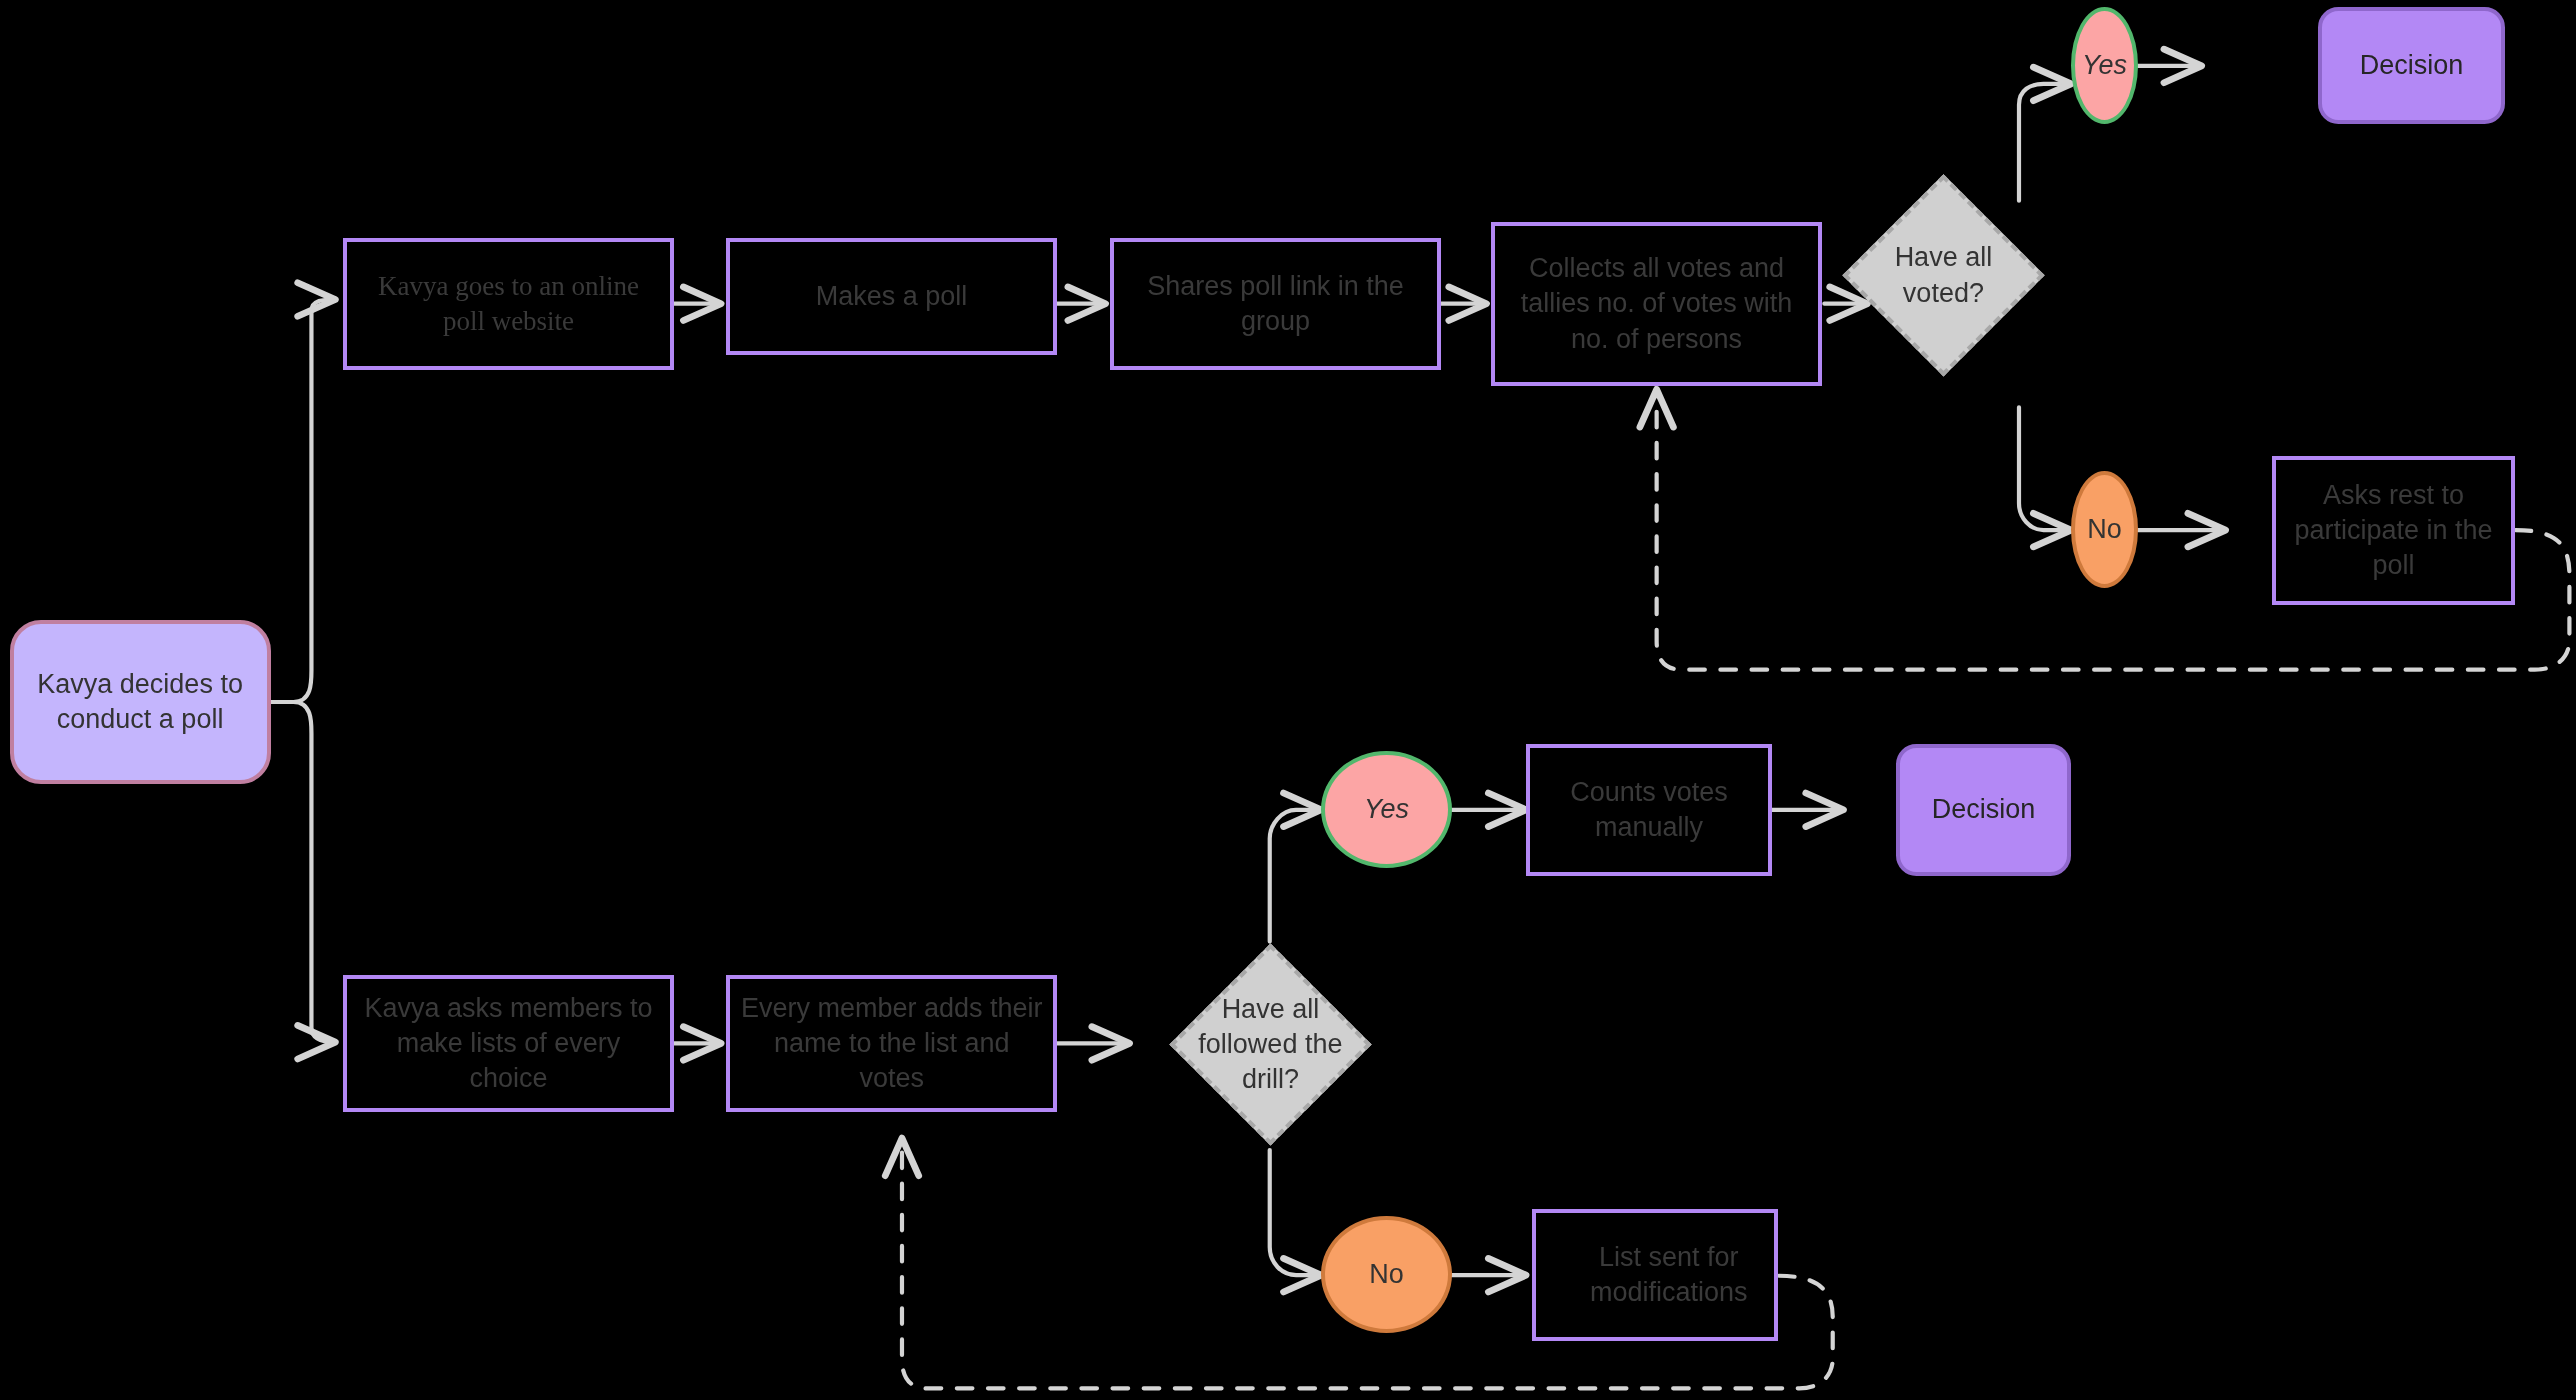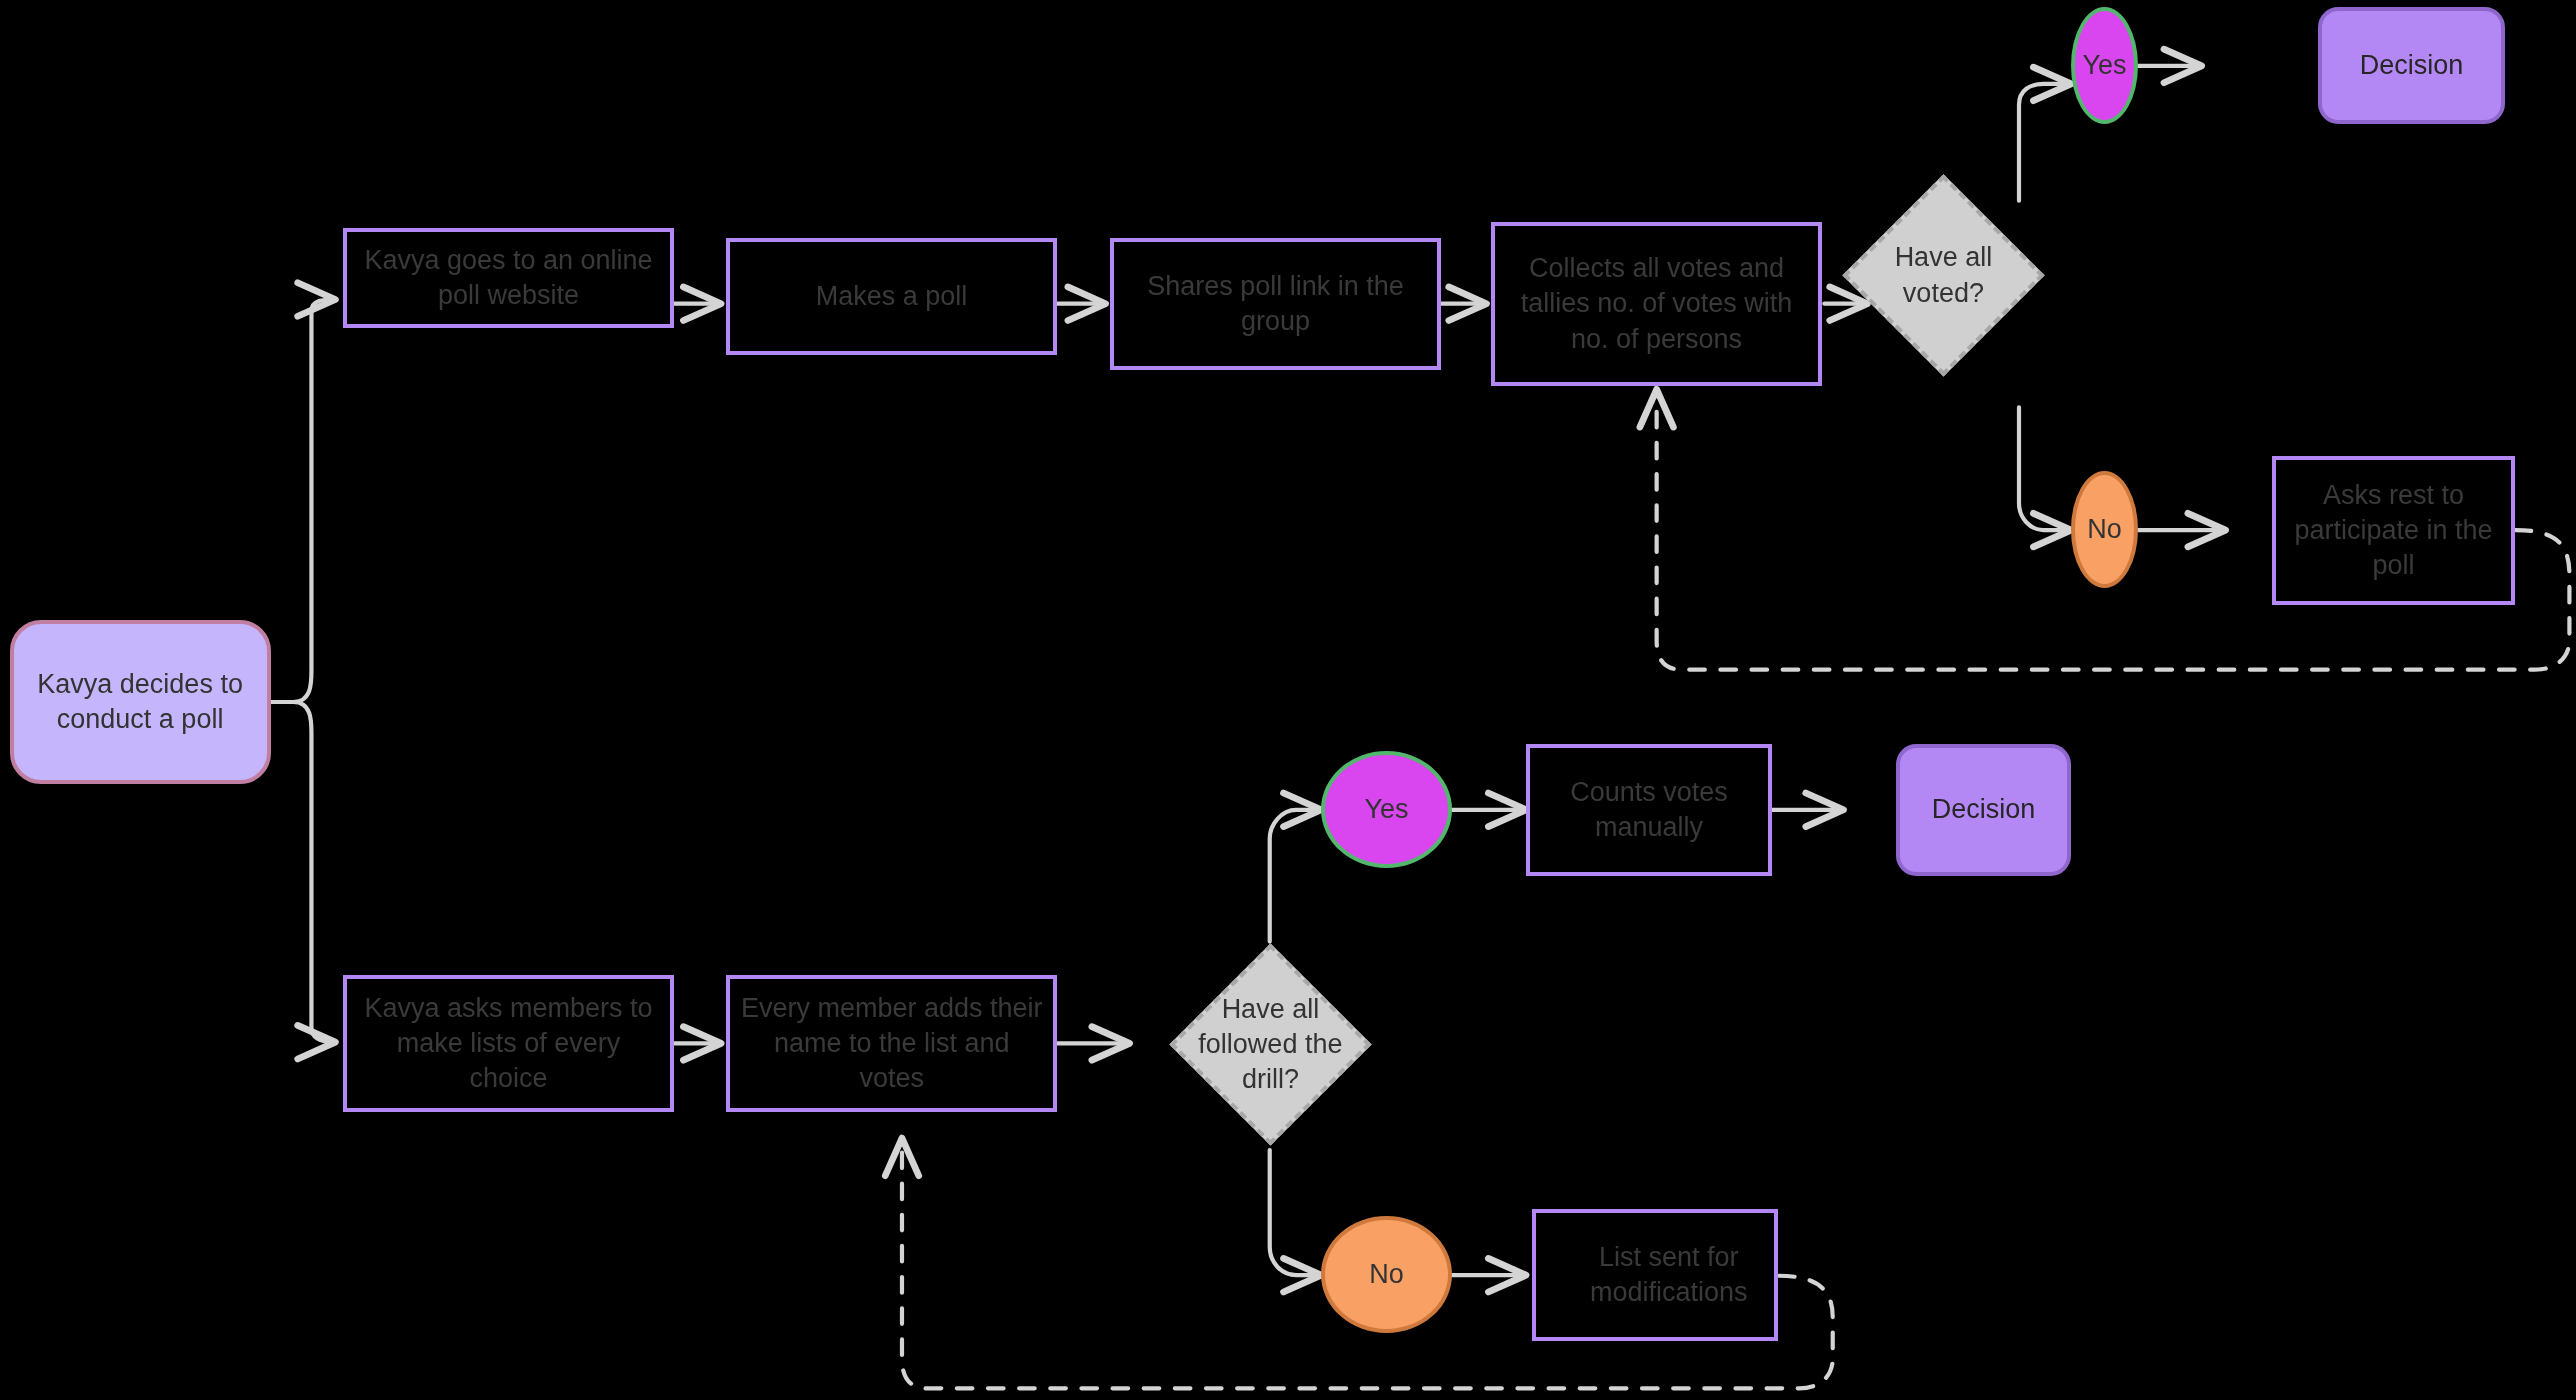--- a/index.html
+++ b/index.html
@@ -53,22 +53,23 @@
     color: #333333;
     font-size: 27px;
   }
   
   .pill {
     border-radius: 50%;
     font-size: 27px;
     color: #333333;
   }
   .pill-yes {
-    background: #d946ef;
+    background: #fca5a5;
     border: 4.2px solid #52b76c;
+    font-style: italic;
   }
   .pill-no {
     background: #f9a065;
     border: 4.2px solid #cf7a3c;
   }
   
   .result {
     background: #b388f5;
     border: 4.2px solid #8f67cc;
     border-radius: 20.4px;
@@ -155,21 +156,21 @@
 
       <path d="M 2424 2129 L 2548 2129" marker-end="url(#arrowhead)"></path>
 
       <path stroke-dasharray="26 26" d="M 2970 2130 C 3032 2130 3060 2152 3060 2198 L 3060 2268 C 3060 2300 3036 2318 3004 2318
                L 1550 2318 C 1518 2318 1506 2300 1506 2268 L 1506 1900" marker-end="url(#arrowhead)"></path>
     </g>
   </svg>
 
   <div class="node term" style="left:9.6px; top:620px; width:261px; height:164px;">Kavya decides to conduct a poll</div>
 
-  <div class="node proc" style="left:343px; top:228px; width:331px; height:100px;">Kavya goes to an online poll website</div>
+  <div class="node proc" style="left:343px; top:238px; width:331px; height:132px;font-family:Liberation Serif, serif;">Kavya goes to an online poll website</div>
 
   <div class="node proc" style="left:726px; top:238px; width:331px; height:117px;">Makes a poll</div>
 
   <div class="node proc" style="left:1110px; top:238px; width:331px; height:132px;">Shares poll link in the group</div>
 
   <div class="node proc" style="left:1491px; top:222px; width:331px; height:164px;">Collects all votes and tallies no. of votes with no. of persons</div>
 
   <div class="diamond-wrap" style="left:1893px; top:199px; width:143px; height:143px; transform:translate(-21px,4.8px);">
     <div class="diamond-shape"></div>
     <div class="diamond-label" style="width:180px; height:143px; left:-18.6px;">Have all voted?</div>

